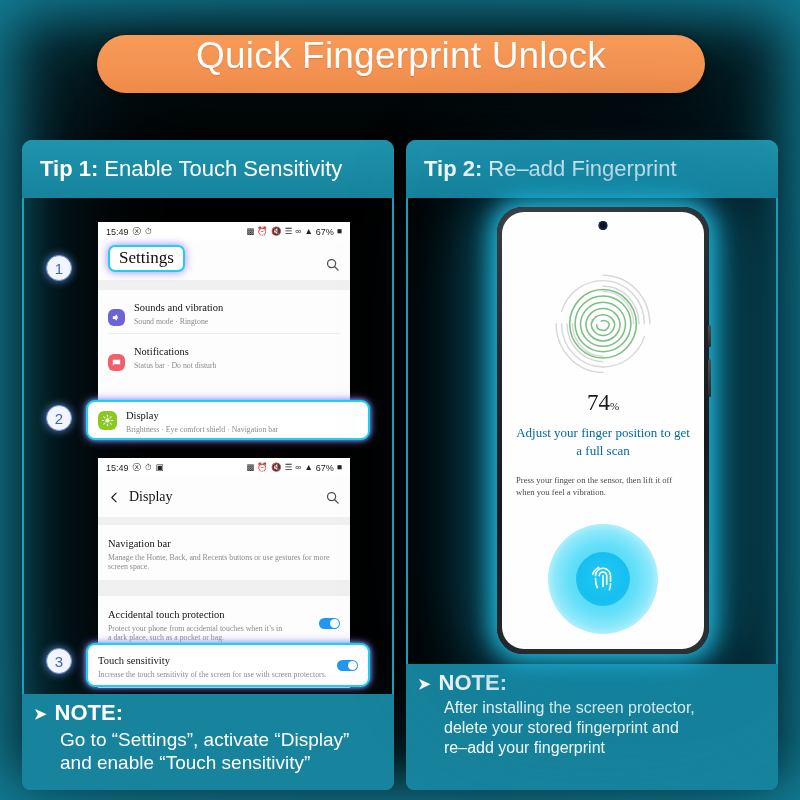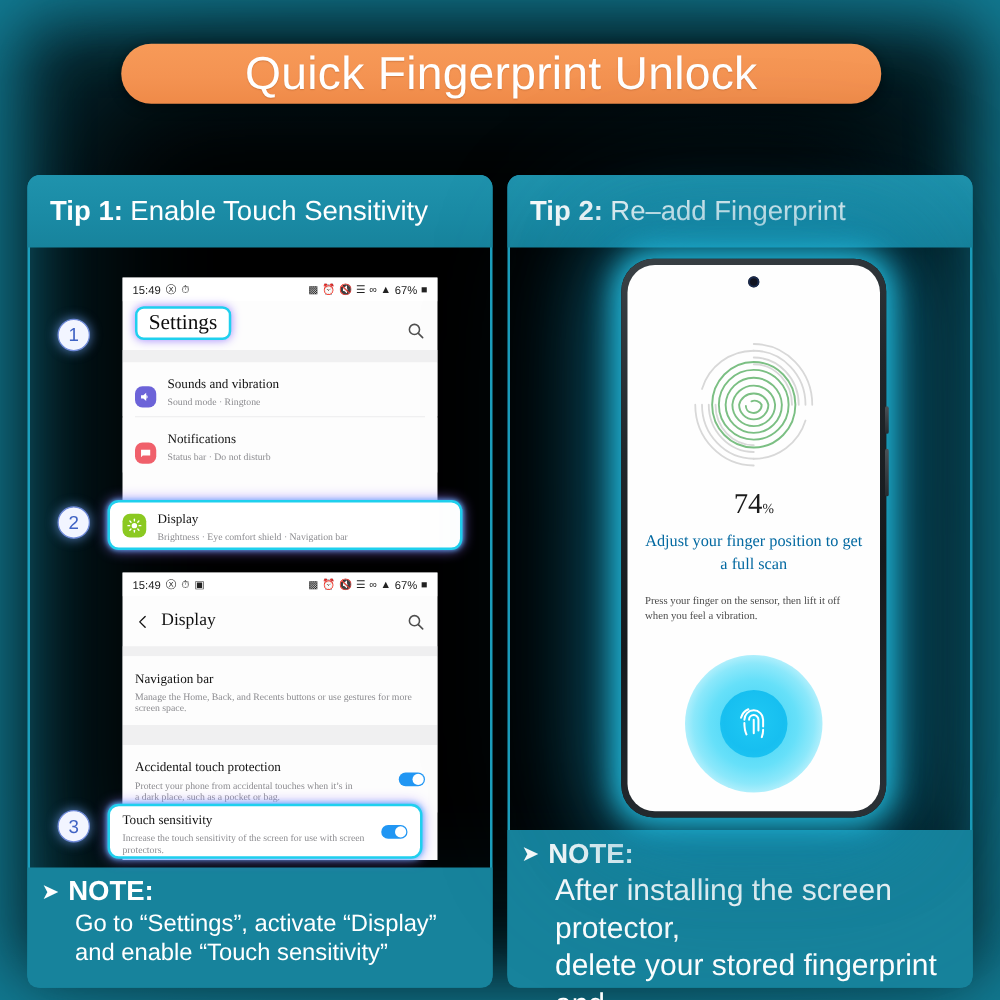--- a/index.html
+++ b/index.html
@@ -21,24 +21,24 @@
     position: absolute; inset: 0;
     box-shadow:
       inset 0 0 55px 12px rgba(23,150,178,0.75),
       inset 0 0 130px 40px rgba(12,90,110,0.55);
     pointer-events: none;
   }
 
   
   #title-banner {
     position: absolute;
-    left: 97px; top: 35px; width: 608px; height: 48px;
+    left: 97px; top: 35px; width: 608px; height: 58px;
     background: linear-gradient(180deg, #f79a58 0%, #f49352 55%, #ef8a48 100%);
     border-radius: 31px;
-    display: flex; align-items: center; justify-content: center;
+    display: flex; align-items: flex-start; justify-content: center;
     box-shadow: 0 2px 10px rgba(0,0,0,0.45);
   }
   #title-banner .t {
     color: #ffffff;
     font-size: 37px;
     letter-spacing: 0.2px;
     font-weight: 400;
     text-shadow: 0 1px 1px rgba(120,50,10,0.25);
   }
 
@@ -79,21 +79,21 @@
     display: flex; align-items: center;
     font-size: 22px; font-weight: 700;
     padding: 6px 0 2px 12px;
   }
   .note-arrow { font-size: 15px; margin-right: 8px; line-height: 1; }
   .note-body {
     font-size: 19px; line-height: 1.22;
     padding: 0 10px 0 38px;
     font-weight: 400;
   }
-  #note-right .note-body { font-size: 24px; line-height: 1.26; }
+  #note-right .note-body { font-size: 16px; line-height: 1.26; }
 
   
   .step {
     position: absolute;
     width: 26px; height: 26px; border-radius: 50%;
     background: #f2f5ff;
     border: 1px solid #6f8ad8;
     color: #3f63c4;
     font-size: 15px;
     display: flex; align-items: center; justify-content: center;
@@ -159,21 +159,21 @@
   .callout {
     position: absolute;
     background: #ffffff;
     border: 2px solid #1fd0ee;
     border-radius: 9px;
     box-shadow: 0 0 10px rgba(150,120,255,0.85), 0 0 4px rgba(60,220,255,0.9);
     display: flex; align-items: center; gap: 9px;
     padding: 6px 10px;
   }
   #callout-display { left: 86px; top: 400px; width: 284px; height: 40px; }
-  #callout-touch   { left: 86px; top: 643px; width: 252px; height: 44px; }
+  #callout-touch   { left: 86px; top: 643px; width: 284px; height: 44px; }
 
   .toggle {
     width: 21px; height: 11px; border-radius: 6px;
     background: #2196f3; position: relative; flex: 0 0 auto;
   }
   .toggle::after {
     content: ""; position: absolute; right: 1px; top: 1px;
     width: 9px; height: 9px; border-radius: 50%; background: #fff;
   }
 

